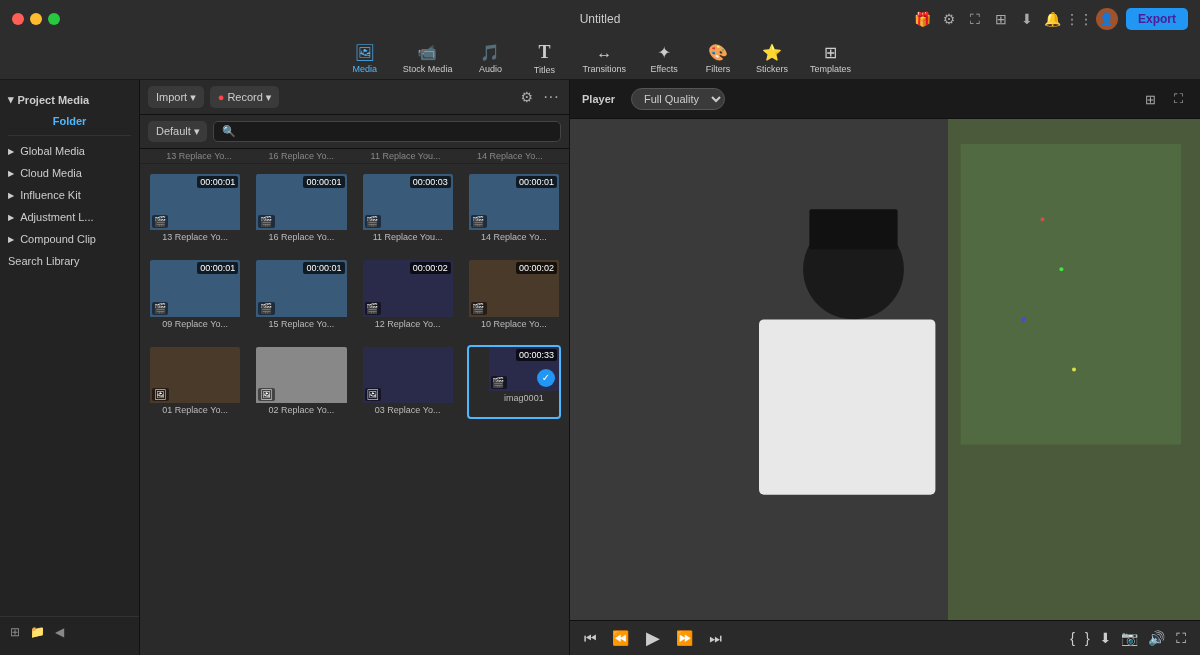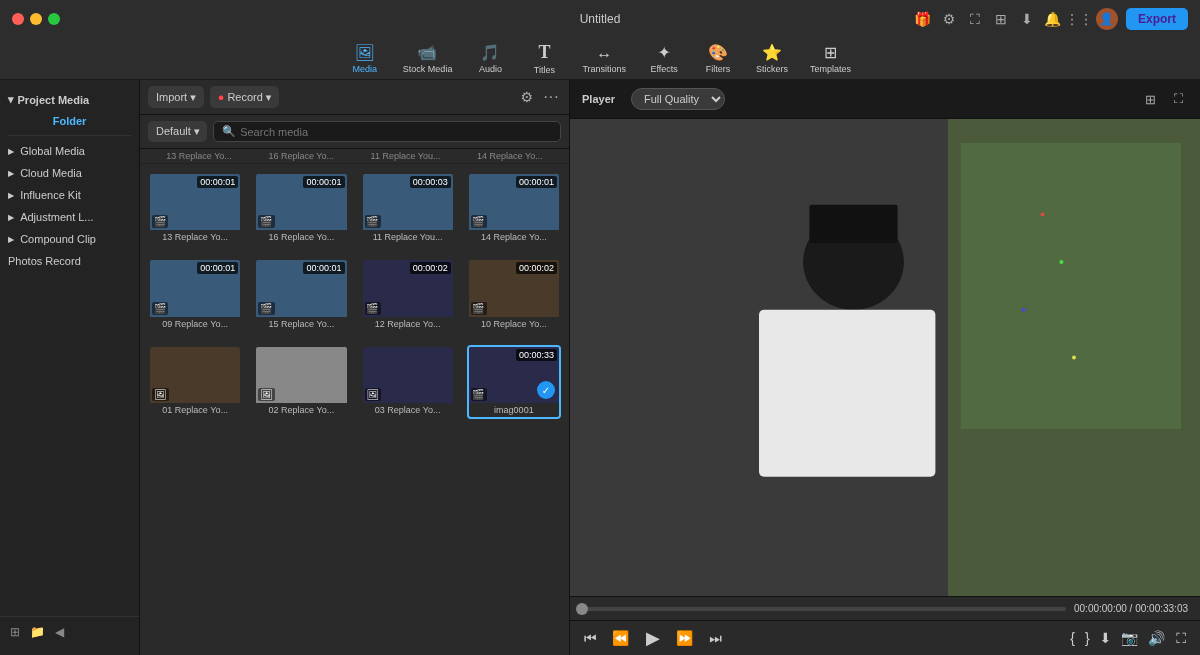--- a/index.html
+++ b/index.html
@@ -37,21 +37,21 @@
     
     .media-panel { width: 430px; background: #2a2a2a; display: flex; flex-direction: column; border-right: 1px solid #111; }
     .media-panel-toolbar { display: flex; gap: 6px; padding: 6px 8px; border-bottom: 1px solid #111; }
     .btn-small { background: #3a3a3a; color: #ccc; border: none; border-radius: 5px; padding: 4px 8px; font-size: 11px; cursor: pointer; display: flex; align-items: center; gap: 3px; }
     .media-panel-toolbar2 { display: flex; align-items: center; gap: 6px; padding: 6px 8px; border-bottom: 1px solid #111; }
     .default-btn { background: #3a3a3a; color: #ccc; border: none; border-radius: 5px; padding: 4px 8px; font-size: 11px; cursor: pointer; }
     .search-box { flex: 1; background: #1a1a1a; border: 1px solid #444; border-radius: 5px; padding: 3px 8px; color: #ccc; font-size: 11px; display: flex; align-items: center; gap: 4px; }
     .search-input { background: transparent; border: none; color: #ccc; font-size: 11px; outline: none; flex: 1; }
     .media-grid { flex: 1; overflow-y: auto; padding: 8px; display: grid; grid-template-columns: repeat(4, 1fr); gap: 12px; align-content: start; }
     .media-item { position: relative; cursor: pointer; border-radius: 4px; overflow: hidden; border: 2px solid transparent; }
-    .media-item.selected { border-color: #4db8ff; }
+    .media-item.selected { border-color: #4db8ff; padding-left: 20px; }
     .media-thumb { width: 100%; aspect-ratio: 16/10; background: #333; position: relative; display: flex; align-items: center; justify-content: center; overflow: hidden; }
     .duration-badge { position: absolute; top: 2px; right: 2px; background: rgba(0,0,0,0.7); color: #fff; font-size: 9px; padding: 1px 3px; border-radius: 2px; }
     .media-icon { position: absolute; bottom: 2px; left: 2px; font-size: 10px; background: rgba(0,0,0,0.5); border-radius: 2px; padding: 1px 2px; }
     .media-label { font-size: 9px; color: #bbb; text-align: center; padding: 2px 2px; white-space: nowrap; overflow: hidden; text-overflow: ellipsis; }
     .check-badge { position: absolute; bottom: 4px; right: 4px; width: 18px; height: 18px; background: #2196f3; border-radius: 50%; display: flex; align-items: center; justify-content: center; color: #fff; font-size: 10px; }
 
     
     .player-section { flex: 1; background: #1a1a1a; display: flex; flex-direction: column; }
     .player-header { display: flex; align-items: center; padding: 8px 12px; gap: 16px; border-bottom: 1px solid #111; }
     .player-label { color: #ccc; font-size: 11px; font-weight: 600; }
@@ -160,21 +160,21 @@
     </div>
     <div class="sidebar-item">
       <span class="arrow">▶</span>
       <span>Adjustment L...</span>
     </div>
     <div class="sidebar-item">
       <span class="arrow">▶</span>
       <span>Compound Clip</span>
     </div>
     <div class="sidebar-item">
-      <span>Photos Record</span>
+      <span>Search Library</span>
     </div>
     <div style="margin-top: auto;">
       <div class="sidebar-bottom-icons">
         <button class="sb-icon">⊞</button>
         <button class="sb-icon">📁</button>
         <button class="sb-icon">◀</button>
       </div>
     </div>
   </div>
 
@@ -194,21 +194,20 @@
         <button class="sb-icon" style="color:#aaa;font-size:16px;">···</button>
       </div>
     </div>
     <div class="media-panel-toolbar2">
       <button class="default-btn">
         <span>Default</span>
         <span>▾</span>
       </button>
       <div class="search-box">
         <span style="color:#888;">🔍</span>
-        <input class="search-input" type="text" placeholder="Search media" style="">
       </div>
     </div>
 
     <div style="padding: 2px 8px; font-size:9px; color:#888; border-bottom:1px solid #222; display:flex; justify-content:space-around;">
       <span>13 Replace Yo...</span>
       <span>16 Replace Yo...</span>
       <span>11 Replace You...</span>
       <span>14 Replace Yo...</span>
     </div>
     <div class="media-grid" id="media-grid">
@@ -338,31 +337,20 @@
           <rect x="30%" y="40%" width="28%" height="35%" fill="#e8e8e8" rx="5"></rect>
 
           <circle cx="75%" cy="20%" r="2" fill="#ff4444" opacity="0.8"></circle>
           <circle cx="78%" cy="30%" r="2" fill="#44ff44" opacity="0.8"></circle>
           <circle cx="72%" cy="40%" r="2" fill="#4444ff" opacity="0.8"></circle>
           <circle cx="80%" cy="50%" r="2" fill="#ffff44" opacity="0.8"></circle>
 
           <rect x="38%" y="18%" width="14%" height="8%" fill="#111" rx="2"></rect>
         </svg>
       </div>
-    </div>
-    <div class="player-controls">
-      <div class="progress-bar">
-        <div class="progress-fill" style="width:0%"></div>
-        <div style="position:absolute;left:0%;top:-4px;width:12px;height:12px;background:#888;border-radius:50%;transform:translateX(-50%);"></div>
-      </div>
-      <span class="time-display">
-        <span>00:00:00:00</span>
-        <span> / </span>
-        <span>00:00:33:03</span>
-      </span>
     </div>
     <div class="player-controls" style="justify-content:center;gap:12px;background:#2a2a2a;padding:4px 12px;">
       <button class="ctrl-btn">⏮</button>
       <button class="ctrl-btn">⏪</button>
       <button class="ctrl-btn" style="font-size:18px;">▶</button>
       <button class="ctrl-btn">⏩</button>
       <button class="ctrl-btn">⏭</button>
       <div style="margin-left:auto;display:flex;gap:6px;">
         <button class="ctrl-btn">{</button>
         <button class="ctrl-btn">}</button>

